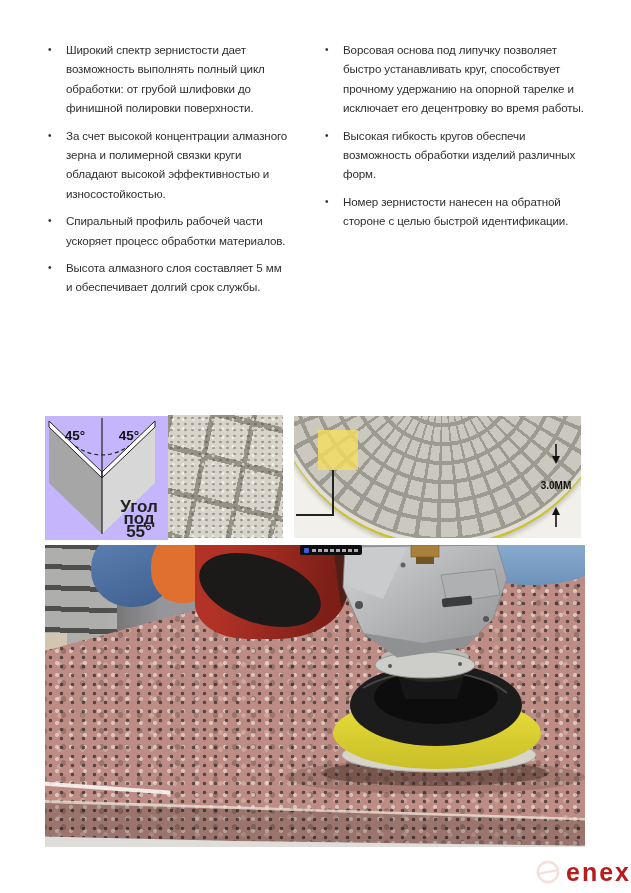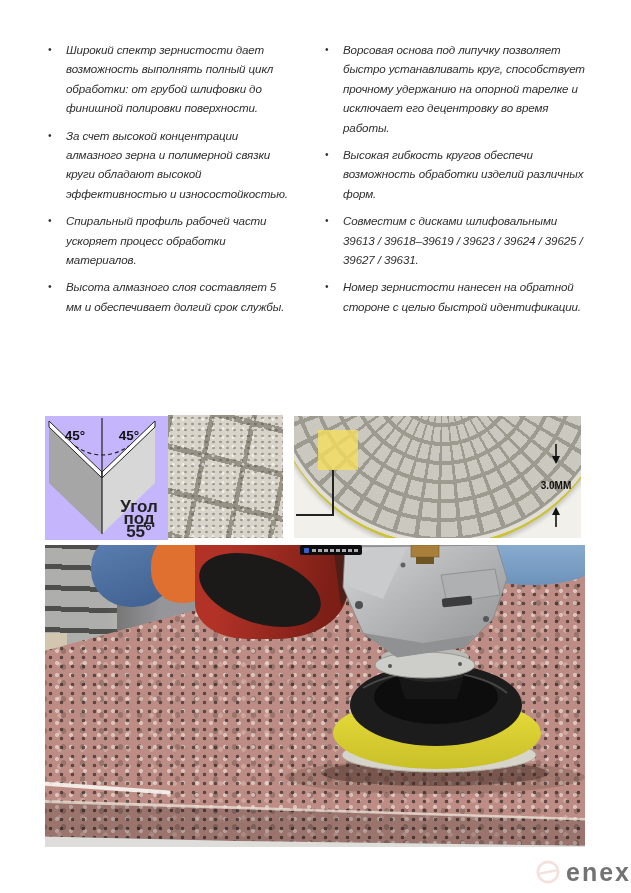--- a/index.html
+++ b/index.html
@@ -1,21 +1,21 @@
 <!DOCTYPE html>
 <html><head>
 <meta charset="utf-8">
 <style>
   html,body{margin:0;padding:0;}
   body{width:631px;height:893px;background:#ffffff;font-family:"Liberation Sans",sans-serif;overflow:hidden;}
   .page{position:relative;width:631px;height:893px;background:#fff;}
 
   
   .bullets{position:absolute;top:40px;margin:0;padding:0;font-size:11.6px;line-height:19.4px;
-           color:#2f2f2f;letter-spacing:-0.12px;font-style:italic;}
+           color:#2f2f2f;letter-spacing:-0.12px;}
   .bullets li{list-style:none;position:relative;padding-left:21px;margin:0 0 8px 0;}
   .bullets li::before{content:"•";position:absolute;left:3px;top:0;font-size:10px;color:#2f2f2f;}
   .col-left{left:45px;width:243px;}
   .col-right{left:322px;width:263px;}
 
   
   .fig{position:absolute;overflow:hidden;}
   .fig-angle{left:45px;top:416px;width:123px;height:124px;background:#c4b5fd;}
   .fig-angle .caption{position:absolute;right:0;bottom:2px;width:58px;text-align:center;
       font-size:17px;line-height:12.5px;font-weight:700;color:#222;}
@@ -77,39 +77,38 @@
       background:linear-gradient(180deg,#90b2d4,#6e93bb);}
   .machine{position:absolute;inset:0;}
   .watermark{position:absolute;left:255px;top:0;width:62px;height:10px;background:#0e0e10;
       border-radius:2px;display:flex;align-items:center;gap:3px;padding:0 4px;box-sizing:border-box;}
   .watermark .wm-ico{width:5px;height:5px;background:#3b5fd0;border-radius:1px;flex:0 0 auto;}
   .watermark .wm-txt{flex:1;height:3px;
       background:repeating-linear-gradient(90deg,rgba(210,210,215,.8) 0 4px,transparent 4px 6px);}
 
   
   .logo{position:absolute;left:533px;top:852px;width:98px;height:40px;display:flex;align-items:center;}
-  .logo .logo-text{font-size:25px;font-weight:700;letter-spacing:2px;color:#737373;line-height:1;
+  .logo .logo-text{font-size:25px;font-weight:700;letter-spacing:2px;color:#b91c1c;line-height:1;
       margin-left:3px;}
 </style>
 </head>
 <body>
 
 <div class="page">
 
   <ul class="bullets col-left">
     <li>Широкий спектр зернистости дает возможность выполнять полный цикл обработки: от грубой шлифовки до финишной полировки поверхности.</li>
     <li>За счет высокой концентрации алмазного зерна и полимерной связки круги обладают высокой эффективностью и износостойкостью.</li>
     <li>Спиральный профиль рабочей части ускоряет процесс обработки материалов.</li>
     <li>Высота алмазного слоя составляет 5 мм и обеспечивает долгий срок службы.</li>
   </ul>
 
   <ul class="bullets col-right">
     <li>Ворсовая основа под липучку позволяет быстро устанавливать круг, способствует прочному удержанию на опорной тарелке и исключает его децентровку во время работы.</li>
     <li>Высокая гибкость кругов обеспечи возможность обработки изделий различных форм.</li>
-    <li>Совместим с дисками шлифовальными 39613 / 39618–39619 / 39623 / 39624 / 39625 / 39627 / 39631.</li>
     <li>Номер зернистости нанесен на обратной стороне с целью быстрой идентификации.</li>
   </ul>
 
   <div class="fig fig-angle">
     <svg width="123" height="124" viewBox="0 0 123 124">
       <polygon points="4,11 57,62 57,118 4,67" fill="#a6a6a6"></polygon>
       <polygon points="110,11 57,62 57,118 110,67" fill="#d7d7d7"></polygon>
       <polygon points="4,5 57,56 57,62 4,11" fill="#ffffff" stroke="#222" stroke-width="1"></polygon>
       <polygon points="110,5 57,56 57,62 110,11" fill="#ffffff" stroke="#222" stroke-width="1"></polygon>
       <line x1="57" y1="2" x2="57" y2="118" stroke="#222" stroke-width="1.2"></line>

